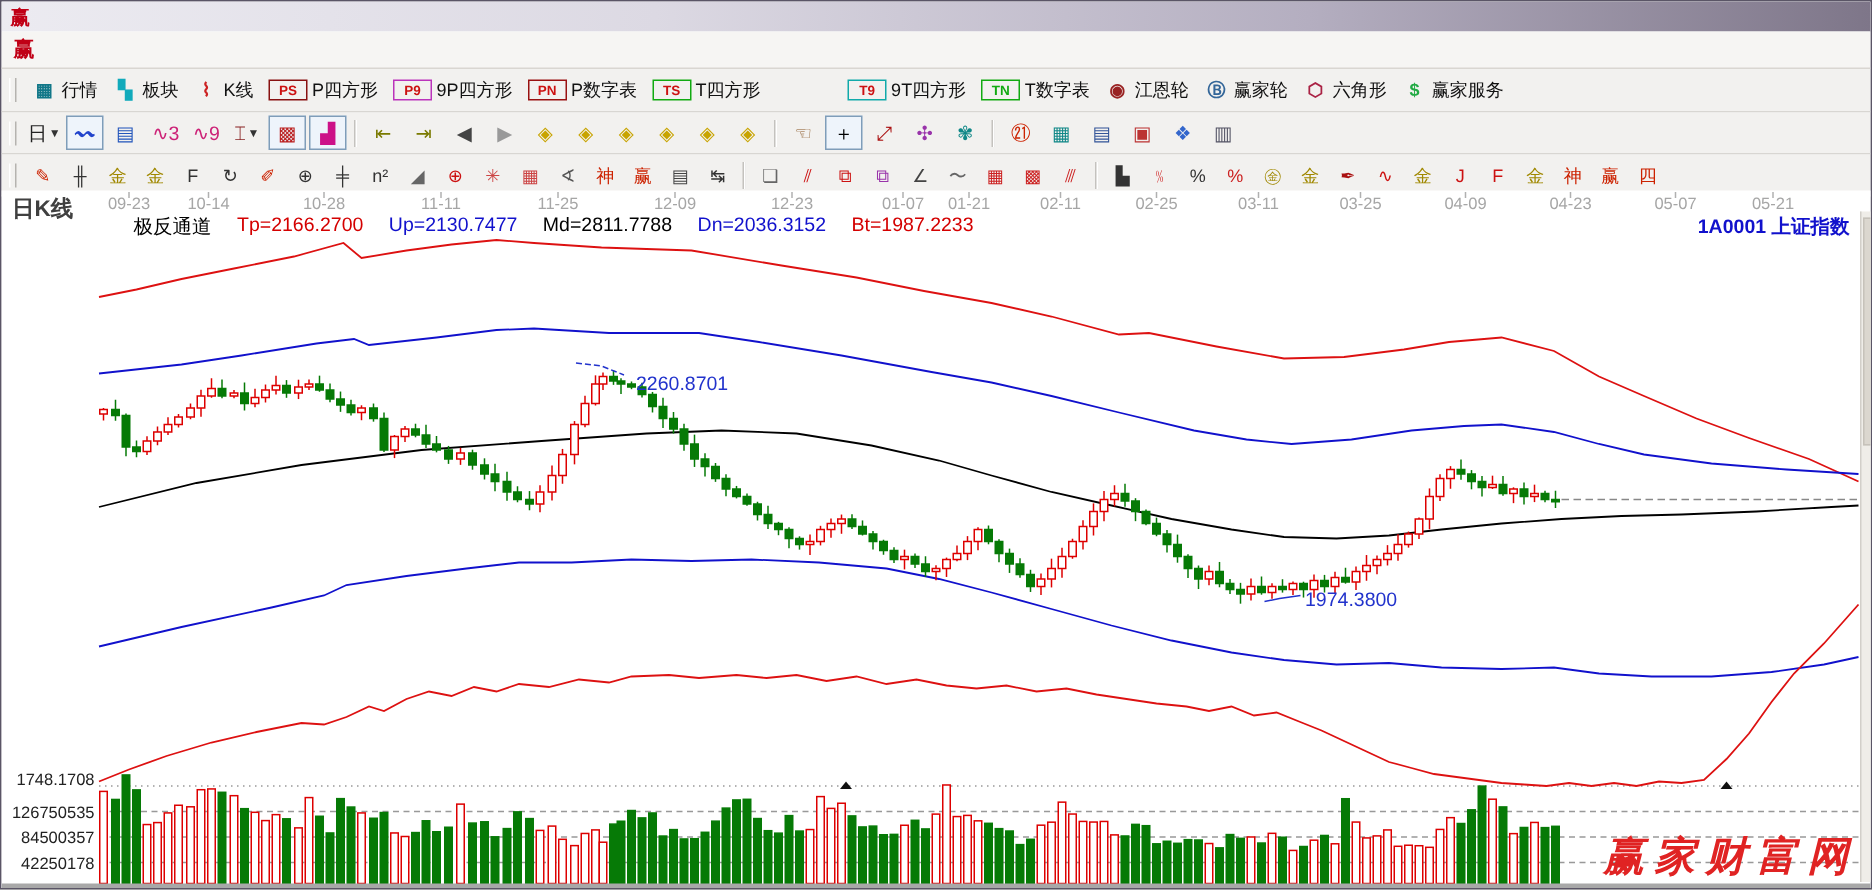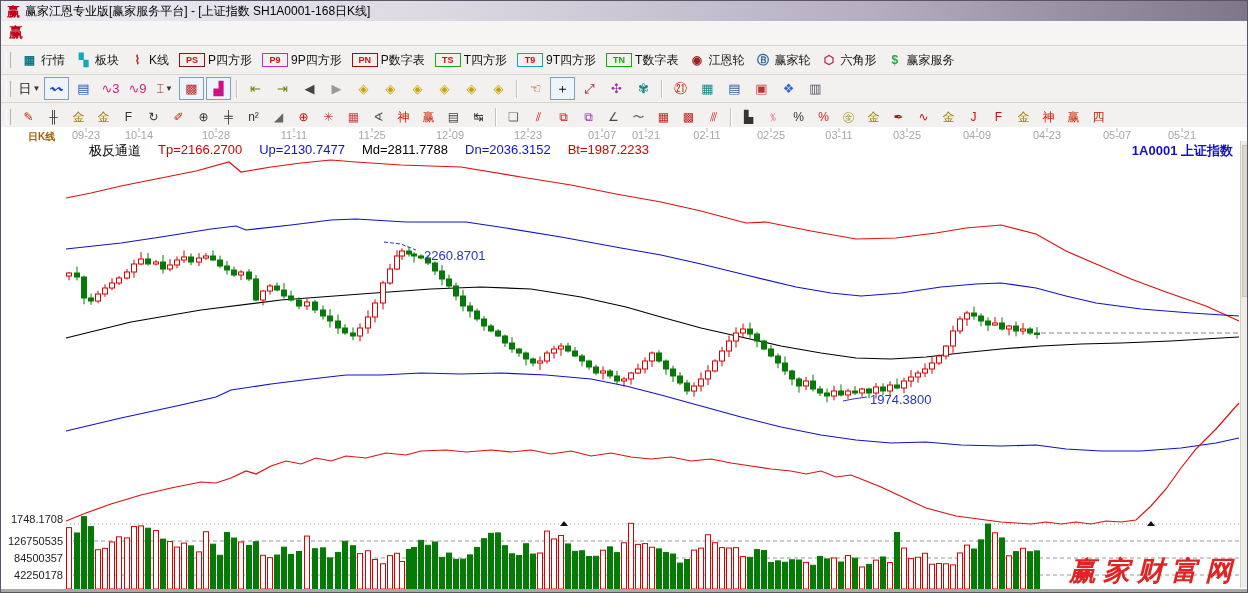--- a/index.html
+++ b/index.html
@@ -23,36 +23,35 @@
   .tb1-ico{min-width:17px;height:15px;display:flex;align-items:center;justify-content:center;font-size:12px;font-weight:bold;line-height:1;}
   .tb1-ico.boxed{font-size:9px;border:1px solid;padding:0 5px;height:12px;min-width:14px;}
   .tb-btn{width:23px;height:21px;display:flex;align-items:center;justify-content:center;font-size:13px;line-height:1;border:1px solid transparent;margin:0 1px;}
   .tb3 .tb-btn{width:21px;font-size:12px;}
   .tb-btn.pressed{background:#eef4fb;border:1px solid #7f9db9;}
   .tb-btn .drop{font-size:8px;color:#333;margin-left:1px;}
   .sep{width:1px;height:18px;background:#c4c2be;border-right:1px solid #fff;margin:0 4px;}
   
   .chart{position:absolute;left:0;top:126px;width:1248px;height:467px;background:#fff;}
   .chart svg{position:absolute;left:0;top:0;}
-  .period-label{position:absolute;left:7px;top:3px;color:#a16207;font-weight:bold;font-size:10px;margin-left:20px;}
+  .period-label{position:absolute;left:7px;top:3px;color:#404040;font-weight:bold;font-size:15px;}
   .ind-row{position:absolute;left:88px;top:15px;font-size:13px;display:flex;gap:17px;white-space:nowrap;}
   .c-red{color:#d40000;} .c-blue{color:#1111cc;} .c-black{color:#000;}
   .symbol-label{position:absolute;right:16px;top:15px;color:#1111cc;font-weight:bold;font-size:13px;}
   .watermark{position:absolute;right:10px;bottom:5px;color:#e02323;font-size:27px;font-weight:bold;font-style:italic;font-family:"DejaVu Serif",serif;letter-spacing:7px;}
   .vscroll{position:absolute;right:0;top:14px;bottom:6px;width:8px;background:#efede8;border-left:1px solid #d2cfc9;}
   .vthumb{margin:4px 1px 0 1px;height:150px;background:#dbd7cf;border:1px solid #c6c2ba;}
 </style>
 </head>
 <body>
 
 <div class="app">
 
   <div class="titlebar">
     <span class="title-logo">赢</span>
-    <span>赢家江恩专业版[赢家服务平台] - [上证指数  SH1A0001-168日K线]</span>
   </div>
 
   <div class="menubar">
     <span class="menu-logo">赢</span>
   </div>
 
   <div class="toolbar tb1" id="toolbar1">
       <span class="grip"></span>
       <span class="tb1-item">
         <span class="tb1-ico" style="color: rgb(17, 119, 136);">▦</span>
@@ -76,21 +75,21 @@
       </span>
       <span class="tb1-item">
         <span class="tb1-ico boxed" style="color: rgb(204, 17, 17); border-color: rgb(153, 17, 17);">PN</span>
         <span>P数字表</span>
       </span>
       <span class="tb1-item">
         <span class="tb1-ico boxed" style="color: rgb(204, 17, 17); border-color: rgb(17, 170, 17);">TS</span>
         <span>T四方形</span>
       </span>
       <span class="tb1-item">
-        <span class="tb1-ico boxed" style="color: rgb(204, 17, 17); border-color: rgb(17, 170, 170);">T9</span>
+        <span class="tb1-ico boxed" style="color: rgb(204, 17, 17); border-color: rgb(17, 170, 170); margin-left: 48px;">T9</span>
         <span>9T四方形</span>
       </span>
       <span class="tb1-item">
         <span class="tb1-ico boxed" style="color: rgb(17, 170, 17); border-color: rgb(17, 170, 17);">TN</span>
         <span>T数字表</span>
       </span>
       <span class="tb1-item">
         <span class="tb1-ico" style="color: rgb(153, 34, 34);">◉</span>
         <span>江恩轮</span>
       </span>

